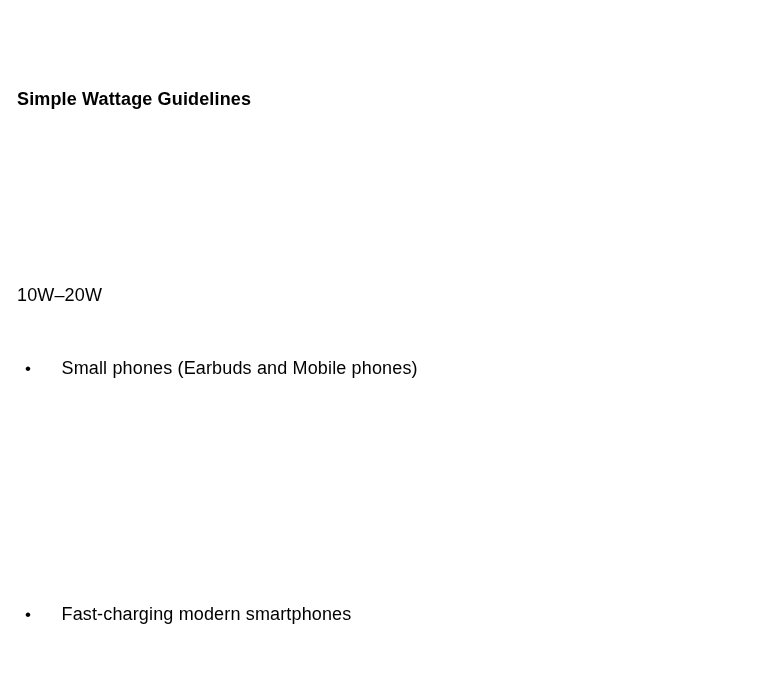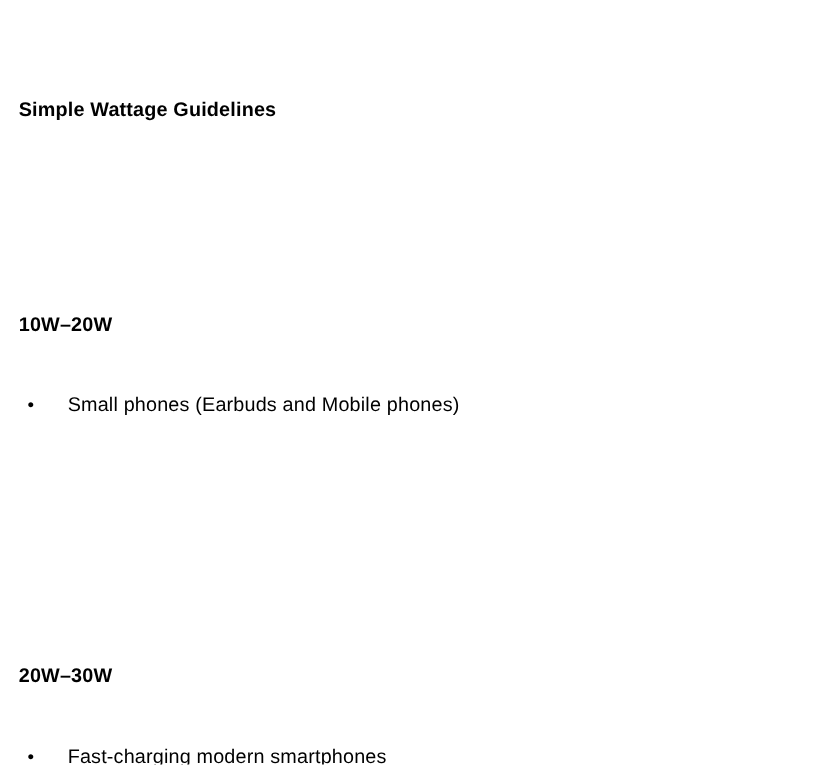--- a/index.html
+++ b/index.html
@@ -25,21 +25,21 @@
     white-space: pre-wrap;
   }
   .title {
     font-weight: 700;
     margin: 0;
   }
   .section {
     margin-top: 24.5px;
   }
   .heading {
-    font-weight: 700;
+    font-weight: 400;
     margin: 0;
   }
   .row {
     display: flex;
     align-items: baseline;
   }
   .marker {
     flex: 0 0 44.5px;
     box-sizing: border-box;
     padding-left: 8px;
@@ -63,21 +63,20 @@
   <div class="section">
     <p class="heading">10W–20W</p>
     <div class="row">
       <span class="marker"><span class="bullet-glyph">•</span></span>
       <span class="line">Small phones (Earbuds and Mobile phones)</span>
     </div>
   </div>
 
   
   <div class="section">
-    <p class="heading">20W–30W</p>
     <div class="row">
       <span class="marker"><span class="bullet-glyph">•</span></span>
       <span class="line">Fast-charging modern smartphones</span>
     </div>
     
   </div>
 
   
   
 

